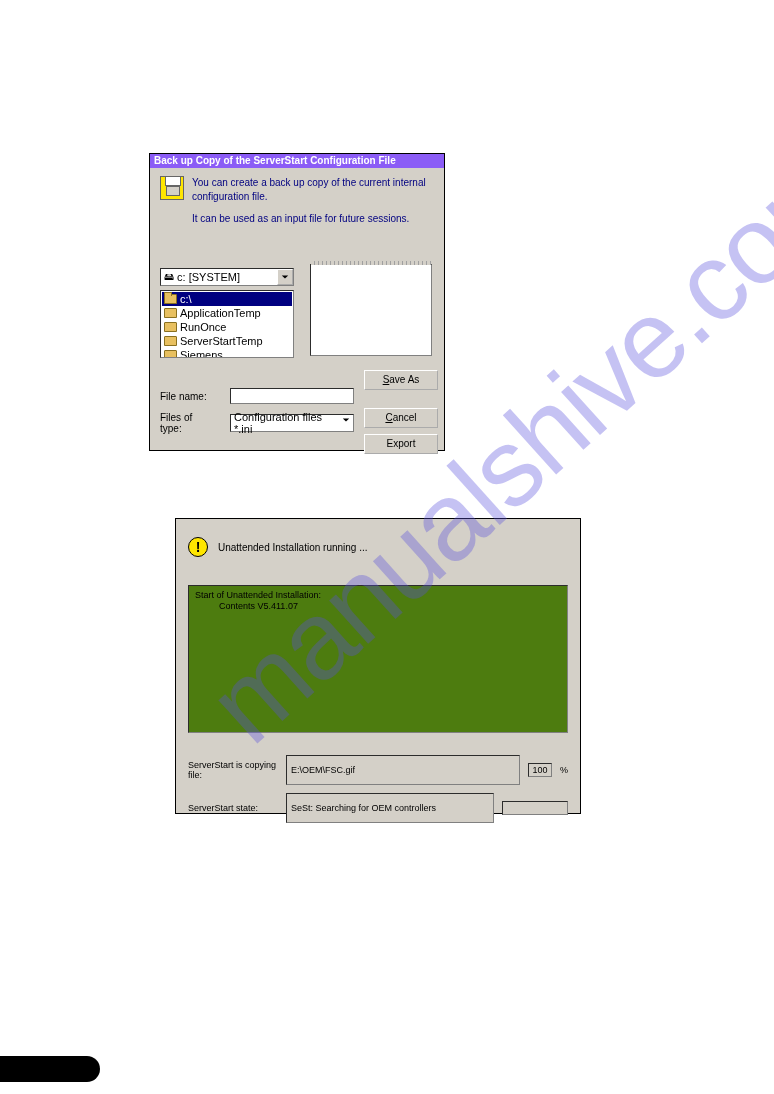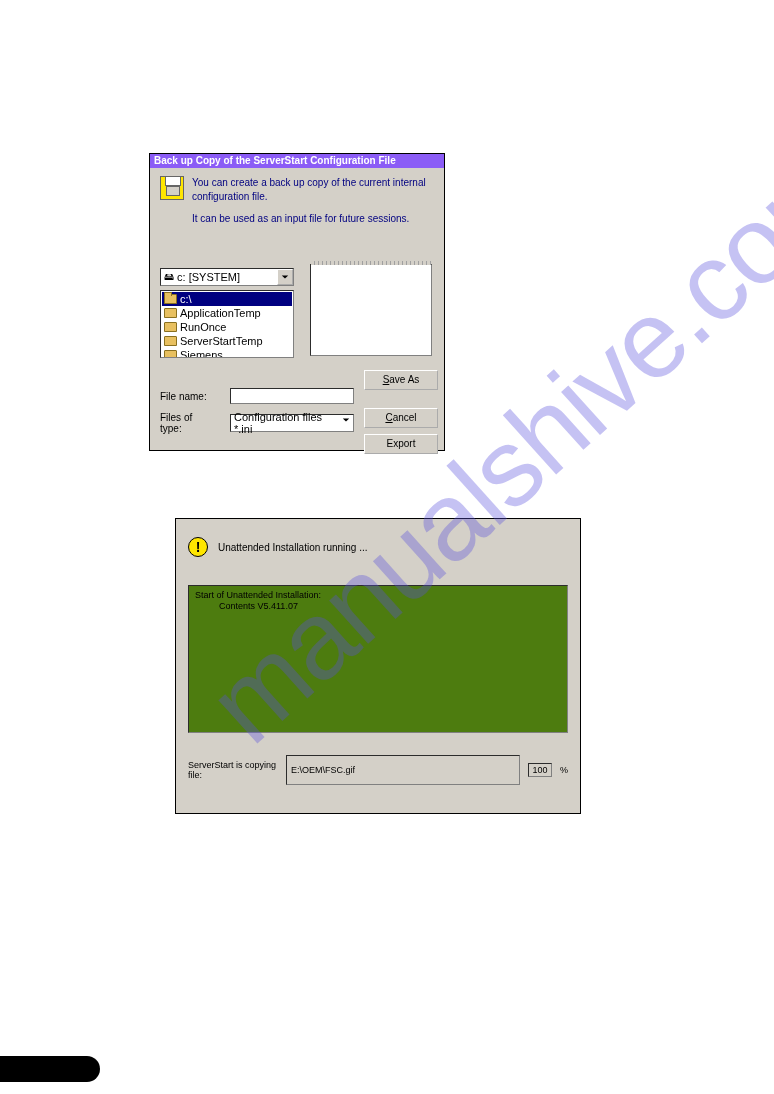--- a/index.html
+++ b/index.html
@@ -309,15 +309,20 @@
   <div class="log-pane">
     <div>Start of Unattended Installation:</div>
     <div style="padding-left:24px;">Contents V5.411.07</div>
   </div>
   <div class="d2-form-row" style="margin-top:18px;">
     <span class="lbl2">ServerStart is copying file:</span>
     <div class="ro-box">E:\OEM\FSC.gif</div>
     <div class="pct-box">100</div>
     <span>%</span>
   </div>
+  <div class="d2-form-row">
+    <span class="lbl2">ServerStart state:</span>
+    <div class="ro-box">SeSt: Searching for OEM controllers</div>
+    <div class="prog-box"></div>
+  </div>
 </div>
 
 <div class="page-tab"></div>
 
 </body></html>

